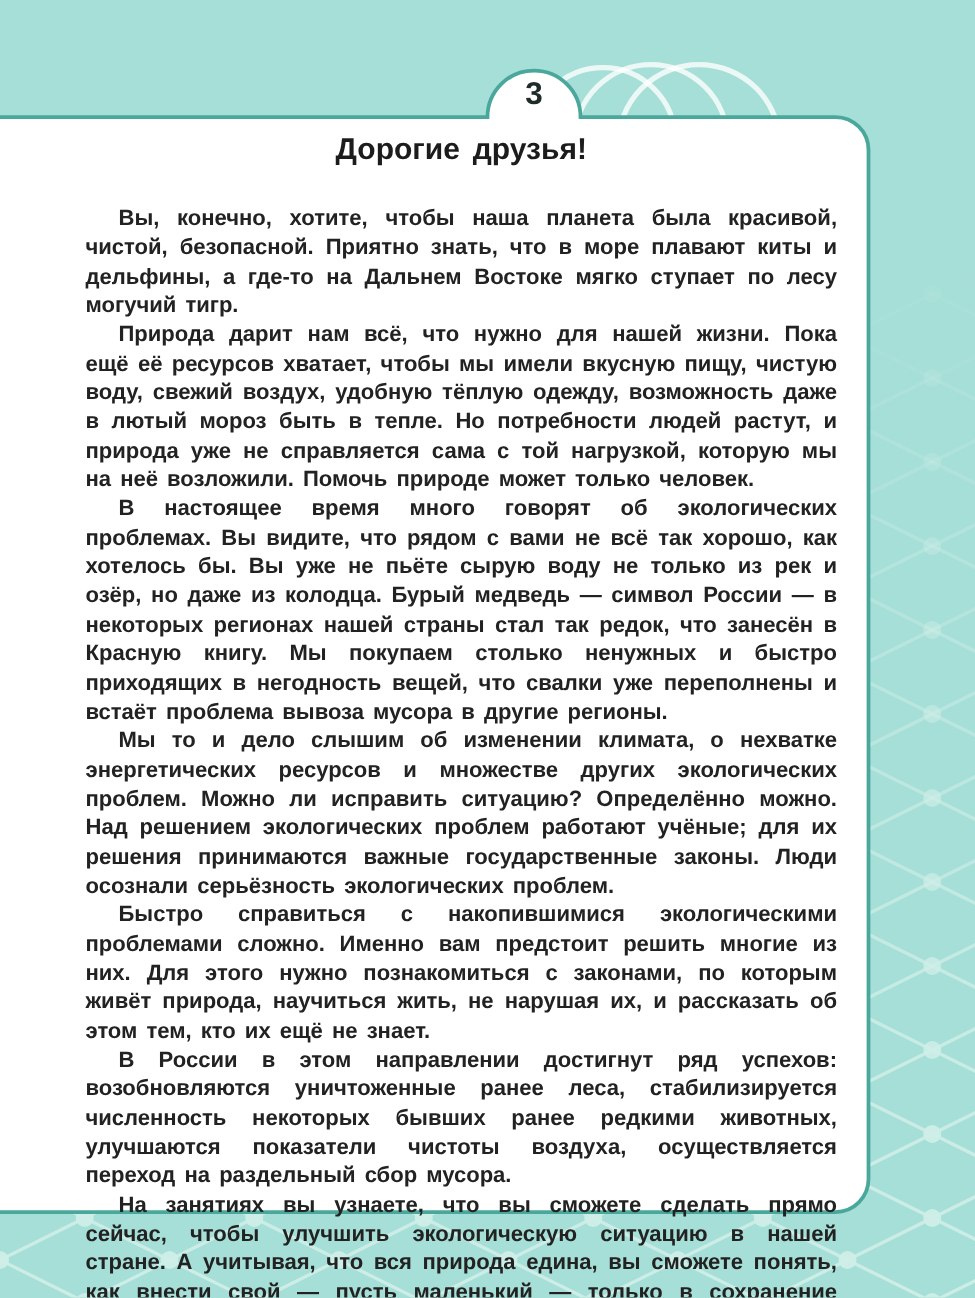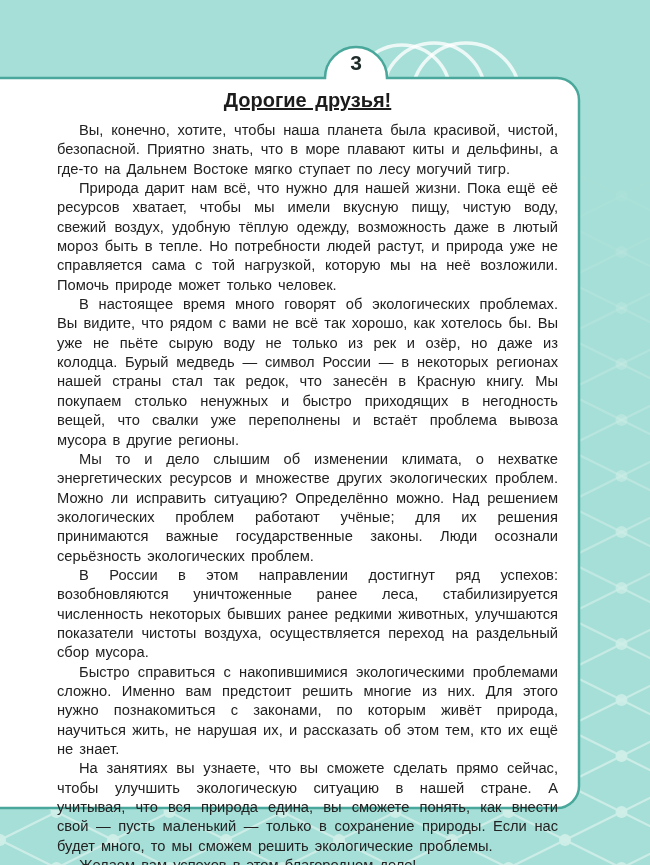--- a/index.html
+++ b/index.html
@@ -48,35 +48,35 @@
   }
   #card-content {
     position: absolute;
     left: 57px;
     top: 89px;
     width: 501px;
     z-index: 2;
     color: var(--text, #222222);
   }
   #page-title {
-    margin: 0 0 9px 0;
+    margin: 0 0 25px 0;
     font-size: 20px;
     font-weight: bold;
     text-align: center;
     word-spacing: 3px;
     color: #1c1c1c;
-    text-decoration: underline;
   }
   .body-text p {
     margin: 0;
     font-size: 14.7px;
     line-height: 19.35px;
     text-align: justify;
     text-indent: 22px;
     word-spacing: 2px;
+    font-weight: bold;
   }
 </style>
 </head>
 <body>
 
 <svg id="bg-art" viewBox="0 0 650 865" xmlns="http://www.w3.org/2000/svg">
   <g id="lattice">
       <line x1="-113" y1="168" x2="-56.5" y2="196" stroke="#cfeee8" stroke-width="2.2" opacity="0.04375"></line>
       <line x1="-113" y1="168" x2="-169.5" y2="196" stroke="#cfeee8" stroke-width="2.2" opacity="0.04375"></line>
       <circle cx="-113" cy="168" r="6" fill="#cfeee8" opacity="0.04375"></circle>
@@ -736,19 +736,19 @@
 
 <div id="page-number">3</div>
 
 <div id="card-content">
   <h1 id="page-title">Дорогие друзья!</h1>
   <div class="body-text">
     <p>Вы, конечно, хотите, чтобы наша планета была красивой, чистой, безопасной. Приятно знать, что в море плавают киты и дельфины, а где-то на Дальнем Востоке мягко ступает по лесу могучий тигр.</p>
     <p>Природа дарит нам всё, что нужно для нашей жизни. Пока ещё её ресурсов хватает, чтобы мы имели вкусную пищу, чистую воду, свежий воздух, удобную тёплую одежду, возможность даже в лютый мороз быть в тепле. Но потребности людей растут, и природа уже не справляется сама с той нагрузкой, которую мы на неё возложили. Помочь природе может только человек.</p>
     <p>В настоящее время много говорят об экологических проблемах. Вы видите, что рядом с вами не всё так хорошо, как хотелось бы. Вы уже не пьёте сырую воду не только из рек и озёр, но даже из колодца. Бурый медведь — символ России — в некоторых регионах нашей страны стал так редок, что занесён в Красную книгу. Мы покупаем столько ненужных и быстро приходящих в негодность вещей, что свалки уже переполнены и встаёт проблема вывоза мусора в другие регионы.</p>
     <p>Мы то и дело слышим об изменении климата, о нехватке энергетических ресурсов и множестве других экологических проблем. Можно ли исправить ситуацию? Определённо можно. Над решением экологических проблем работают учёные; для их решения принимаются важные государственные законы. Люди осознали серьёзность экологических проблем.</p>
+    <p>Быстро справиться с накопившимися экологическими проблемами сложно. Именно вам предстоит решить многие из них. Для этого нужно познакомиться с законами, по которым живёт природа, научиться жить, не нарушая их, и рассказать об этом тем, кто их ещё не знает.</p>
     <p>В России в этом направлении достигнут ряд успехов: возобновляются уничтоженные ранее леса, стабилизируется численность некоторых бывших ранее редкими животных, улучшаются показатели чистоты воздуха, осуществляется переход на раздельный сбор мусора.</p>
-    <p>Быстро справиться с накопившимися экологическими проблемами сложно. Именно вам предстоит решить многие из них. Для этого нужно познакомиться с законами, по которым живёт природа, научиться жить, не нарушая их, и рассказать об этом тем, кто их ещё не знает.</p>
     <p>На занятиях вы узнаете, что вы сможете сделать прямо сейчас, чтобы улучшить экологическую ситуацию в нашей стране. А учитывая, что вся природа едина, вы сможете понять, как внести свой — пусть маленький — только в сохранение природы. Если нас будет много, то мы сможем решить экологические проблемы.</p>
     <p>Желаем вам успехов в этом благородном деле!</p>
   </div>
 
 </div>
 
 </body></html>

